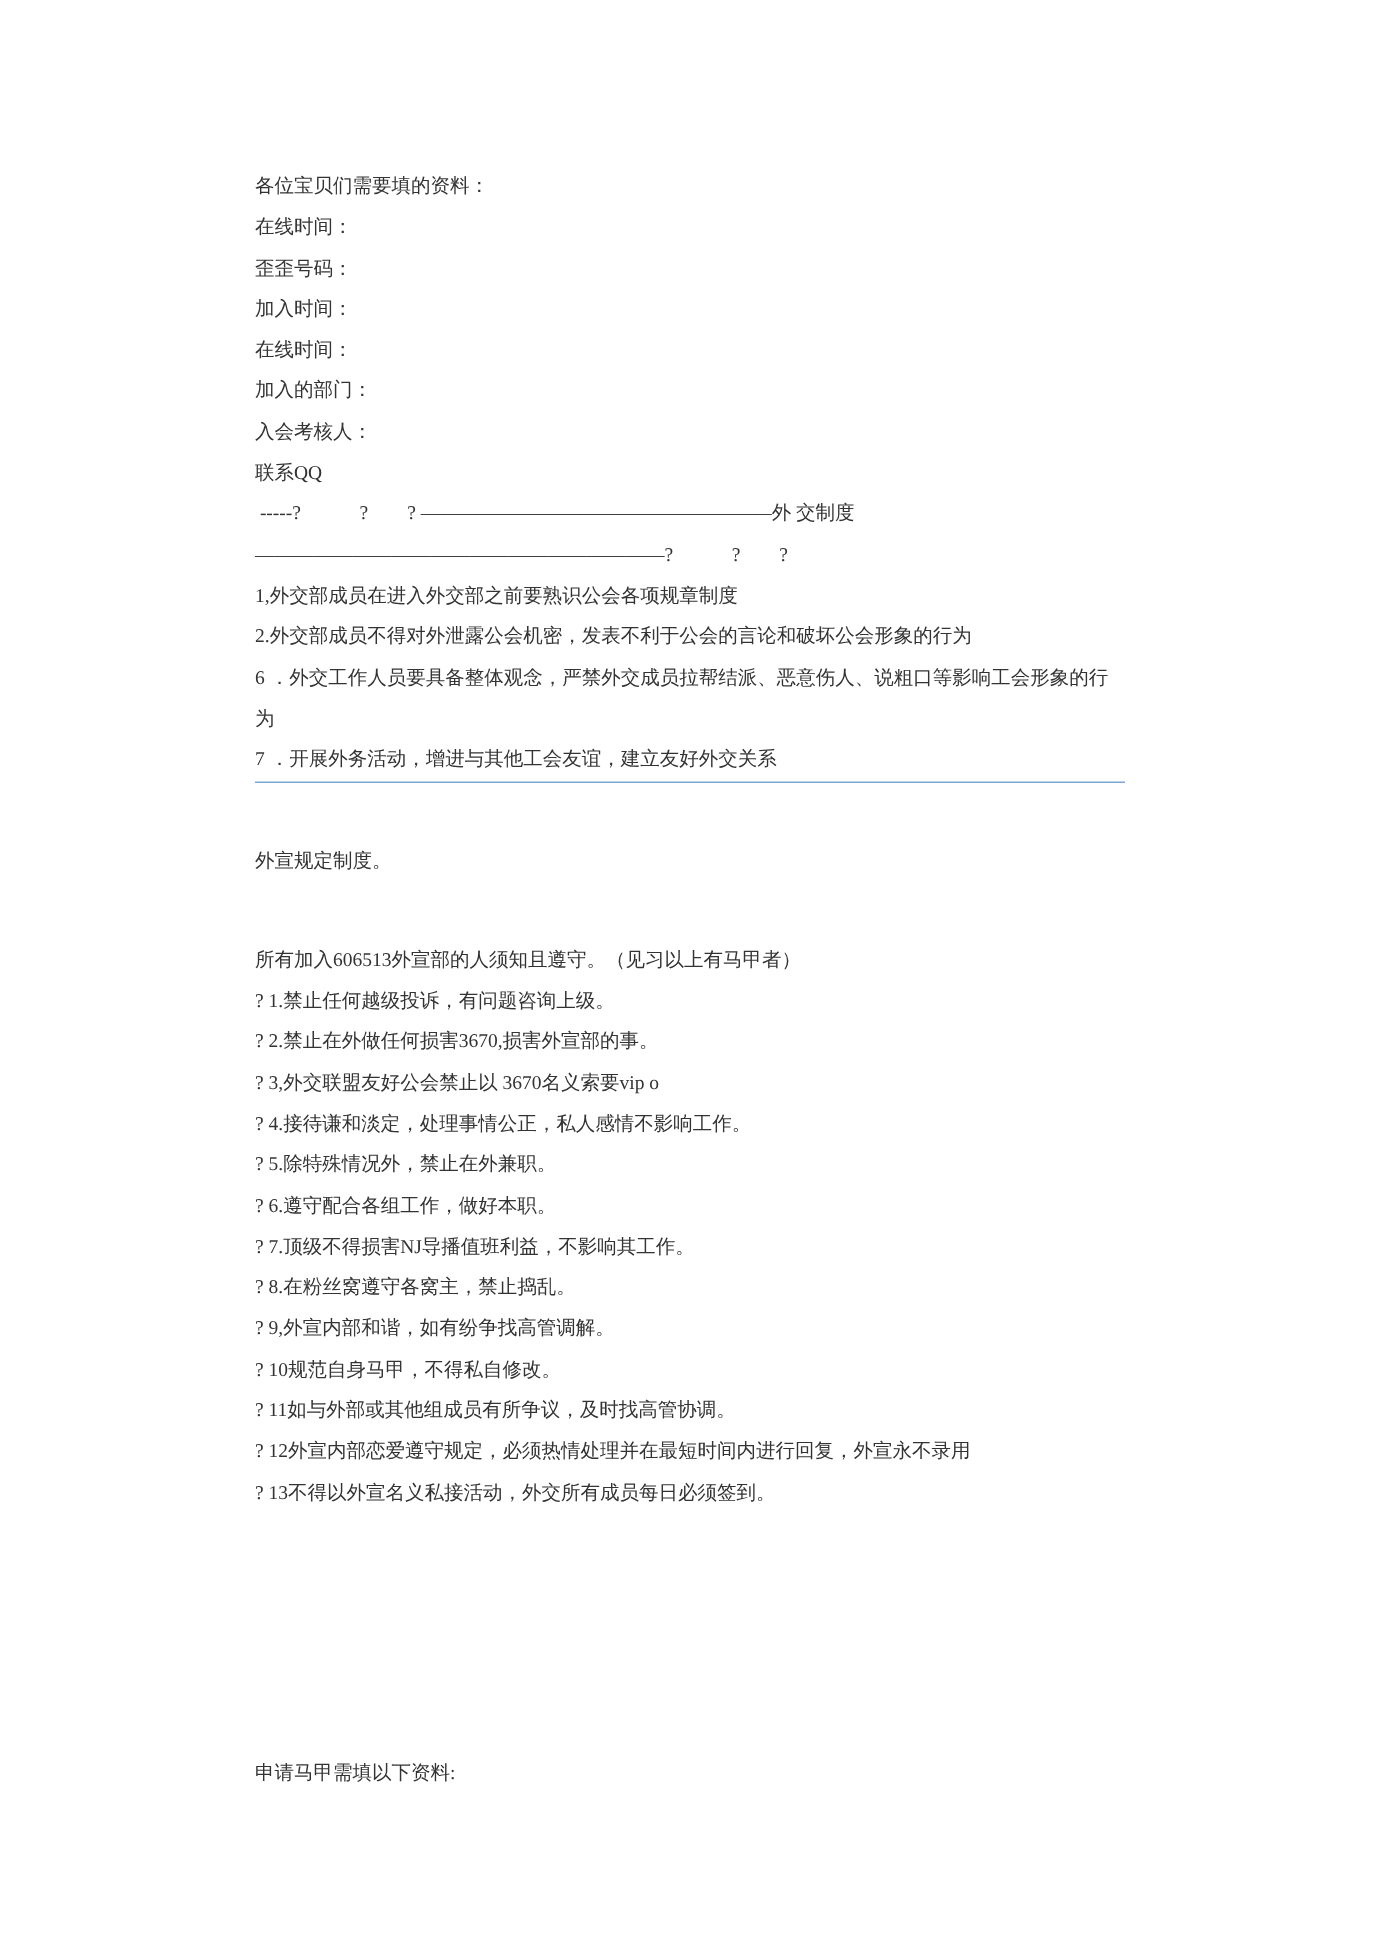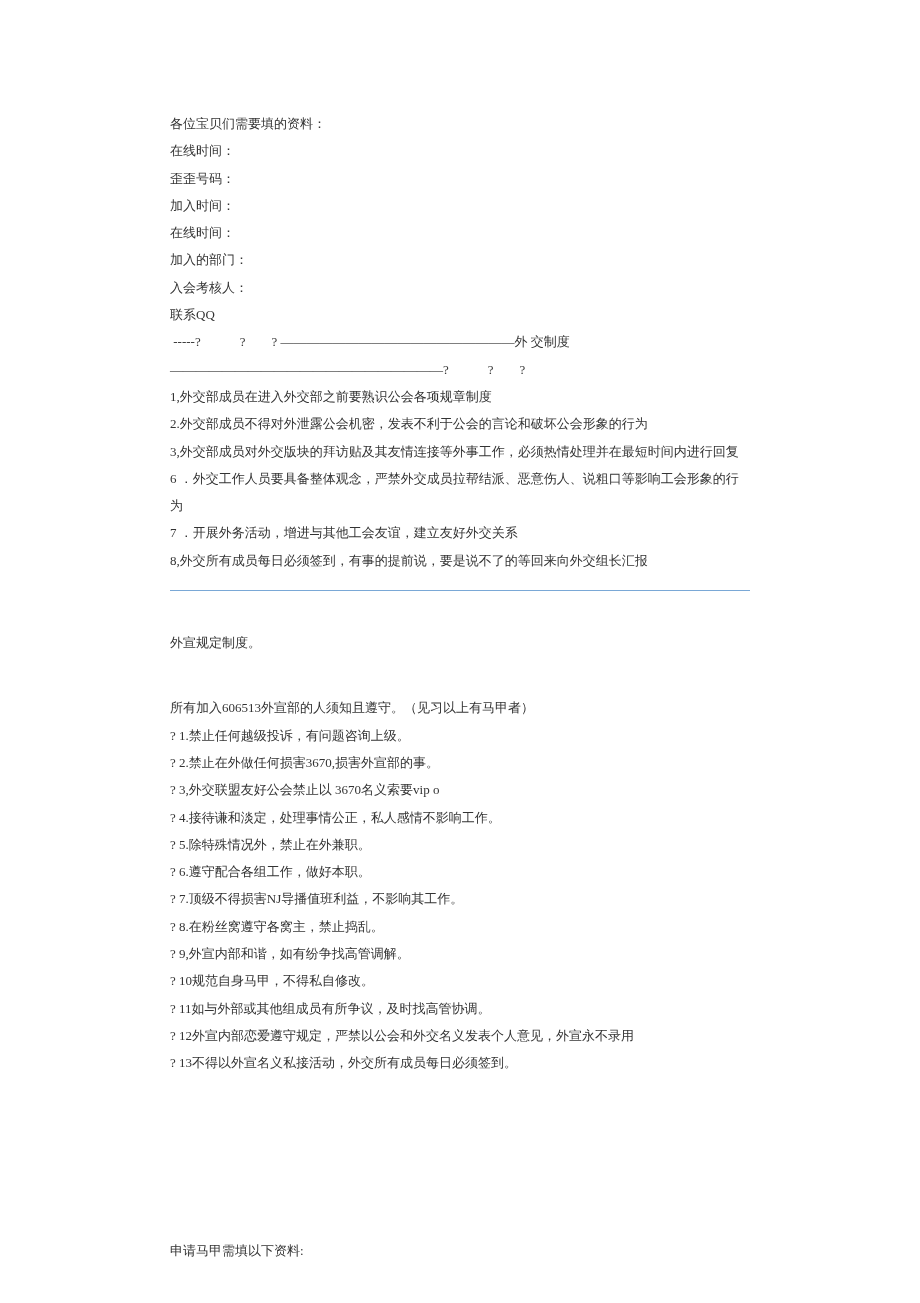--- a/index.html
+++ b/index.html
@@ -15,21 +15,21 @@
       padding: 110px 170px 60px 170px;
       line-height: 2.1;
       width: 920px;
     }
     .line {
       display: block;
       white-space: pre-wrap;
     }
     .bordered-section {
       border-bottom: 1px solid #7aa8d6;
-      padding-bottom: 16px;
+      padding-bottom: 2px;
     }
     .spacer-large {
       height: 38px;
     }
     .spacer-huge {
       height: 160px;
     }
   </style>
 </head>
 <body>
@@ -41,42 +41,40 @@
 <span class="line">在线时间：</span>
 <span class="line">加入的部门：</span>
 <span class="line">入会考核人：</span>
 <span class="line">联系QQ</span>
 
 <span class="line"> -----?　　　?　　? ——————————————————外 交制度 —————————————————————?　　　?　　?</span>
 
 <div class="bordered-section">
   <span class="line">1,外交部成员在进入外交部之前要熟识公会各项规章制度</span>
   <span class="line">2.外交部成员不得对外泄露公会机密，发表不利于公会的言论和破坏公会形象的行为</span>
-  <span class="line">3,外交部成员对外交版块的拜访贴及其友情连接等外事工作，必须热情处理并在最短时间内进行回复</span>
   <span class="line">6 ．外交工作人员要具备整体观念，严禁外交成员拉帮结派、恶意伤人、说粗口等影响工会形象的行为</span>
   <span class="line">7 ．开展外务活动，增进与其他工会友谊，建立友好外交关系</span>
-  <span class="line">8,外交所有成员每日必须签到，有事的提前说，要是说不了的等回来向外交组长汇报</span>
 </div>
 
 <div class="spacer-large"></div>
 
 <span class="line">外宣规定制度。</span>
 
 <div class="spacer-large"></div>
 
 <span class="line">所有加入606513外宣部的人须知且遵守。（见习以上有马甲者）</span>
 <span class="line">? 1.禁止任何越级投诉，有问题咨询上级。</span>
 <span class="line">? 2.禁止在外做任何损害3670,损害外宣部的事。</span>
 <span class="line">? 3,外交联盟友好公会禁止以 3670名义索要vip o</span>
 <span class="line">? 4.接待谦和淡定，处理事情公正，私人感情不影响工作。</span>
 <span class="line">? 5.除特殊情况外，禁止在外兼职。</span>
 <span class="line">? 6.遵守配合各组工作，做好本职。</span>
 <span class="line">? 7.顶级不得损害NJ导播值班利益，不影响其工作。</span>
 <span class="line">? 8.在粉丝窝遵守各窝主，禁止捣乱。</span>
 <span class="line">? 9,外宣内部和谐，如有纷争找高管调解。</span>
 <span class="line">? 10规范自身马甲，不得私自修改。</span>
 <span class="line">? 11如与外部或其他组成员有所争议，及时找高管协调。</span>
-<span class="line">? 12外宣内部恋爱遵守规定，严禁以公会和外交名义发表个人意见，外宣永不录用</span>
+<span class="line">? 12外宣内部恋爱遵守规定，必须热情处理并在最短时间内进行回复，外宣永不录用</span>
 <span class="line">? 13不得以外宣名义私接活动，外交所有成员每日必须签到。</span>
 
 <div class="spacer-huge"></div>
 
 <span class="line">申请马甲需填以下资料:</span>
 
 </body></html>

